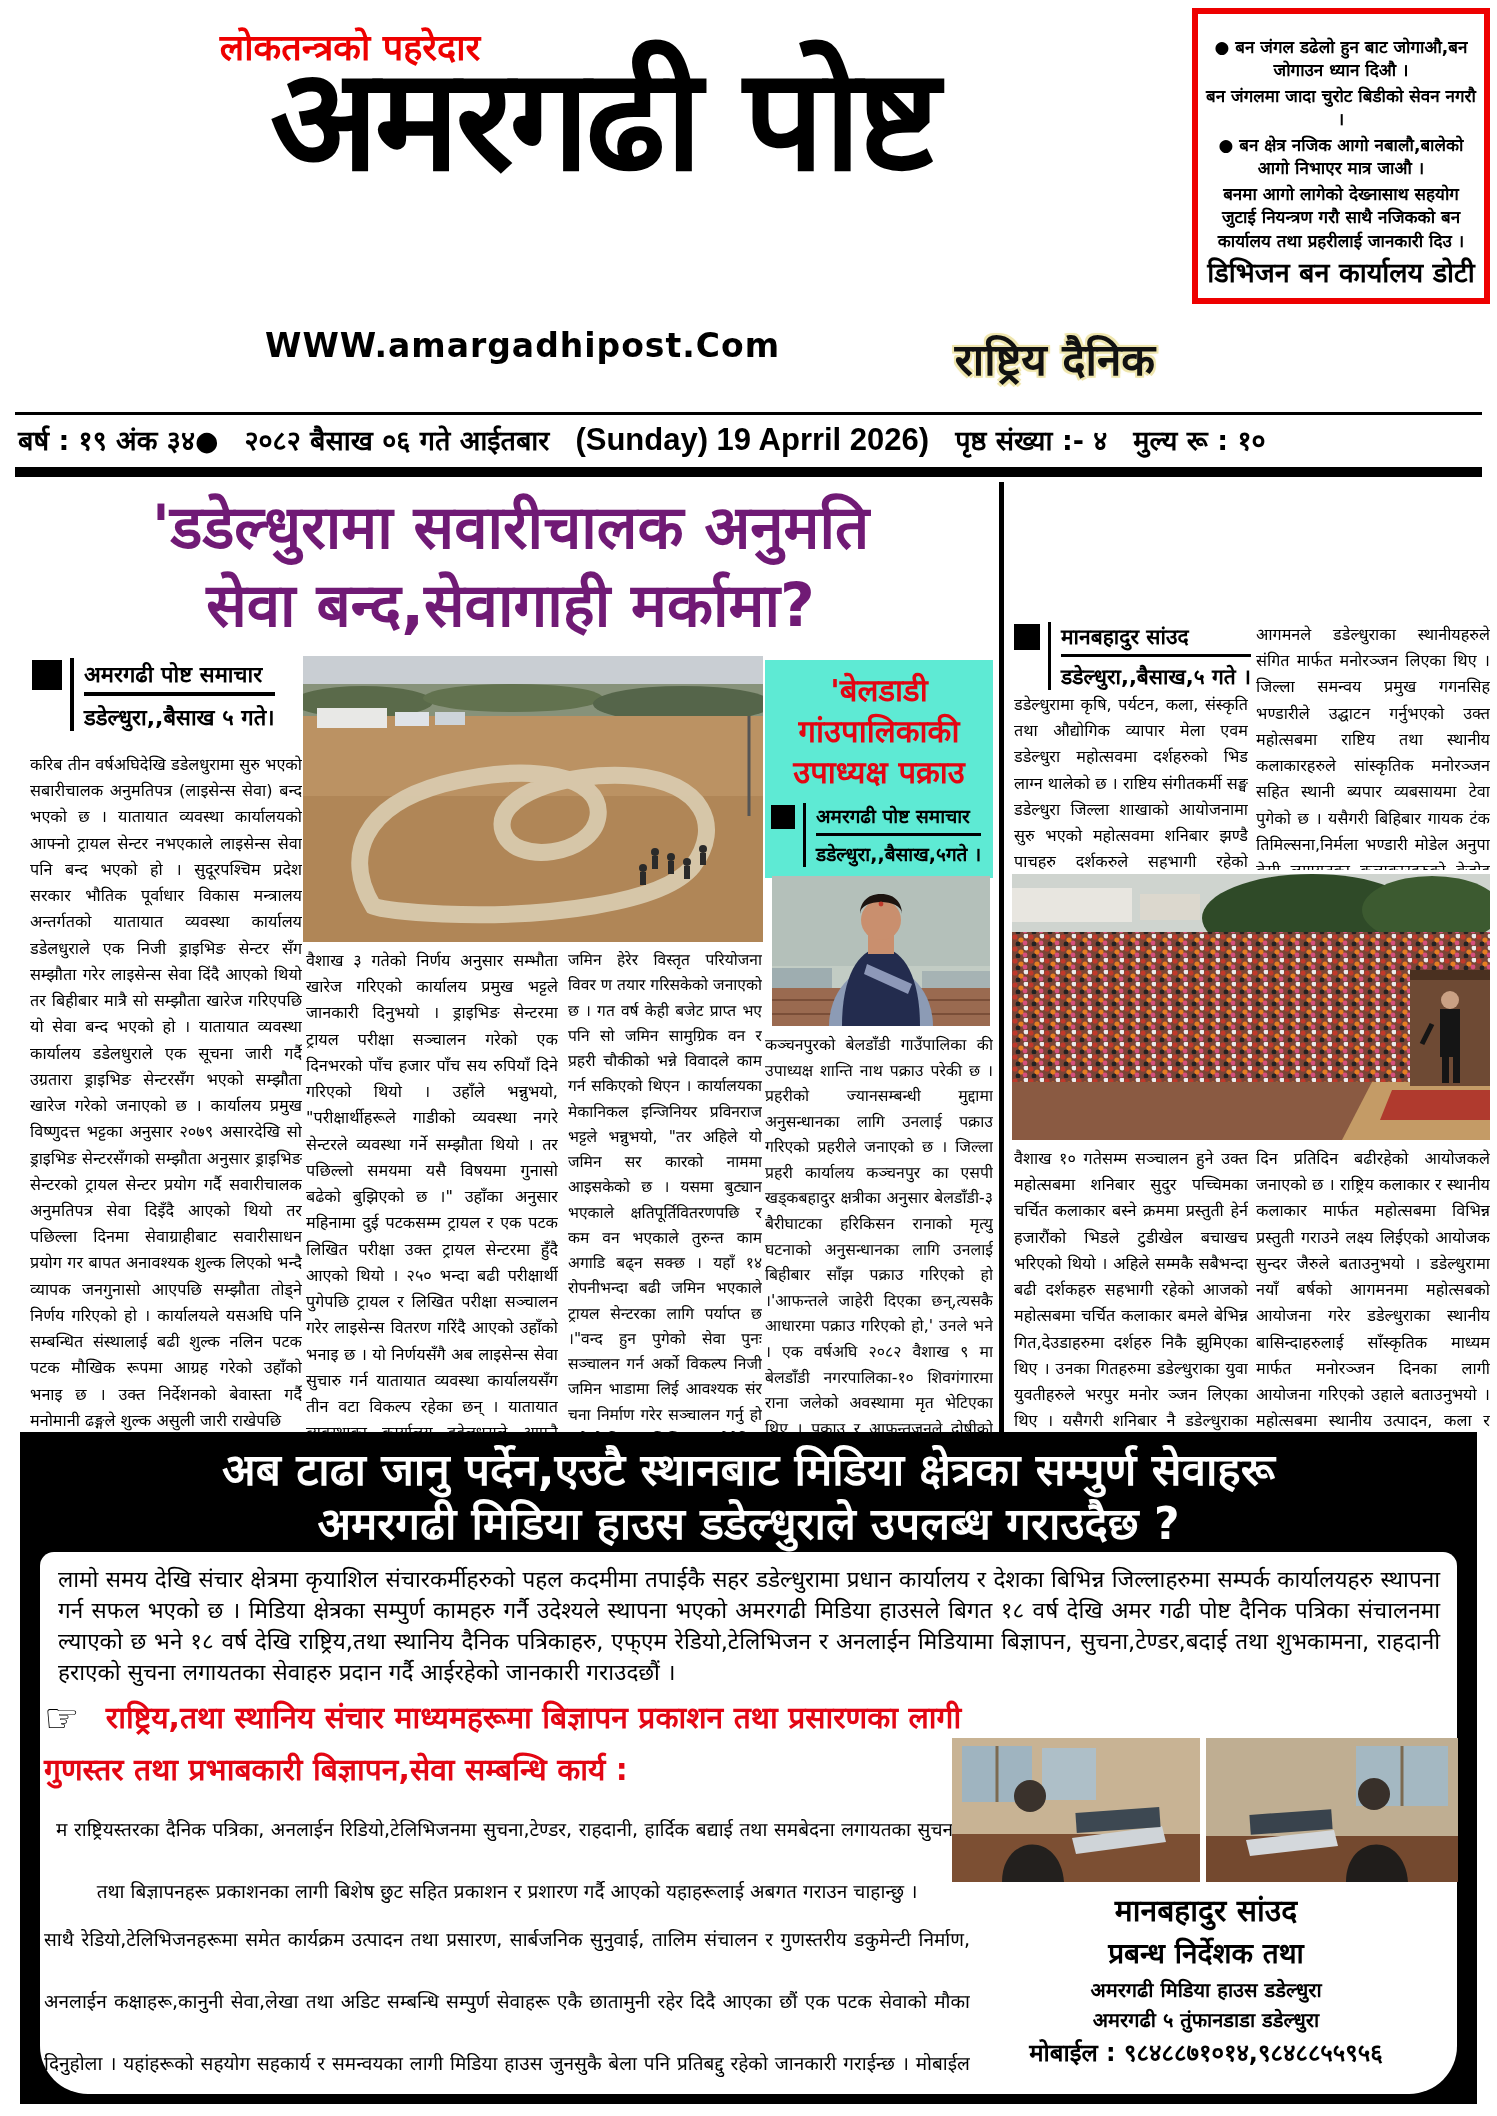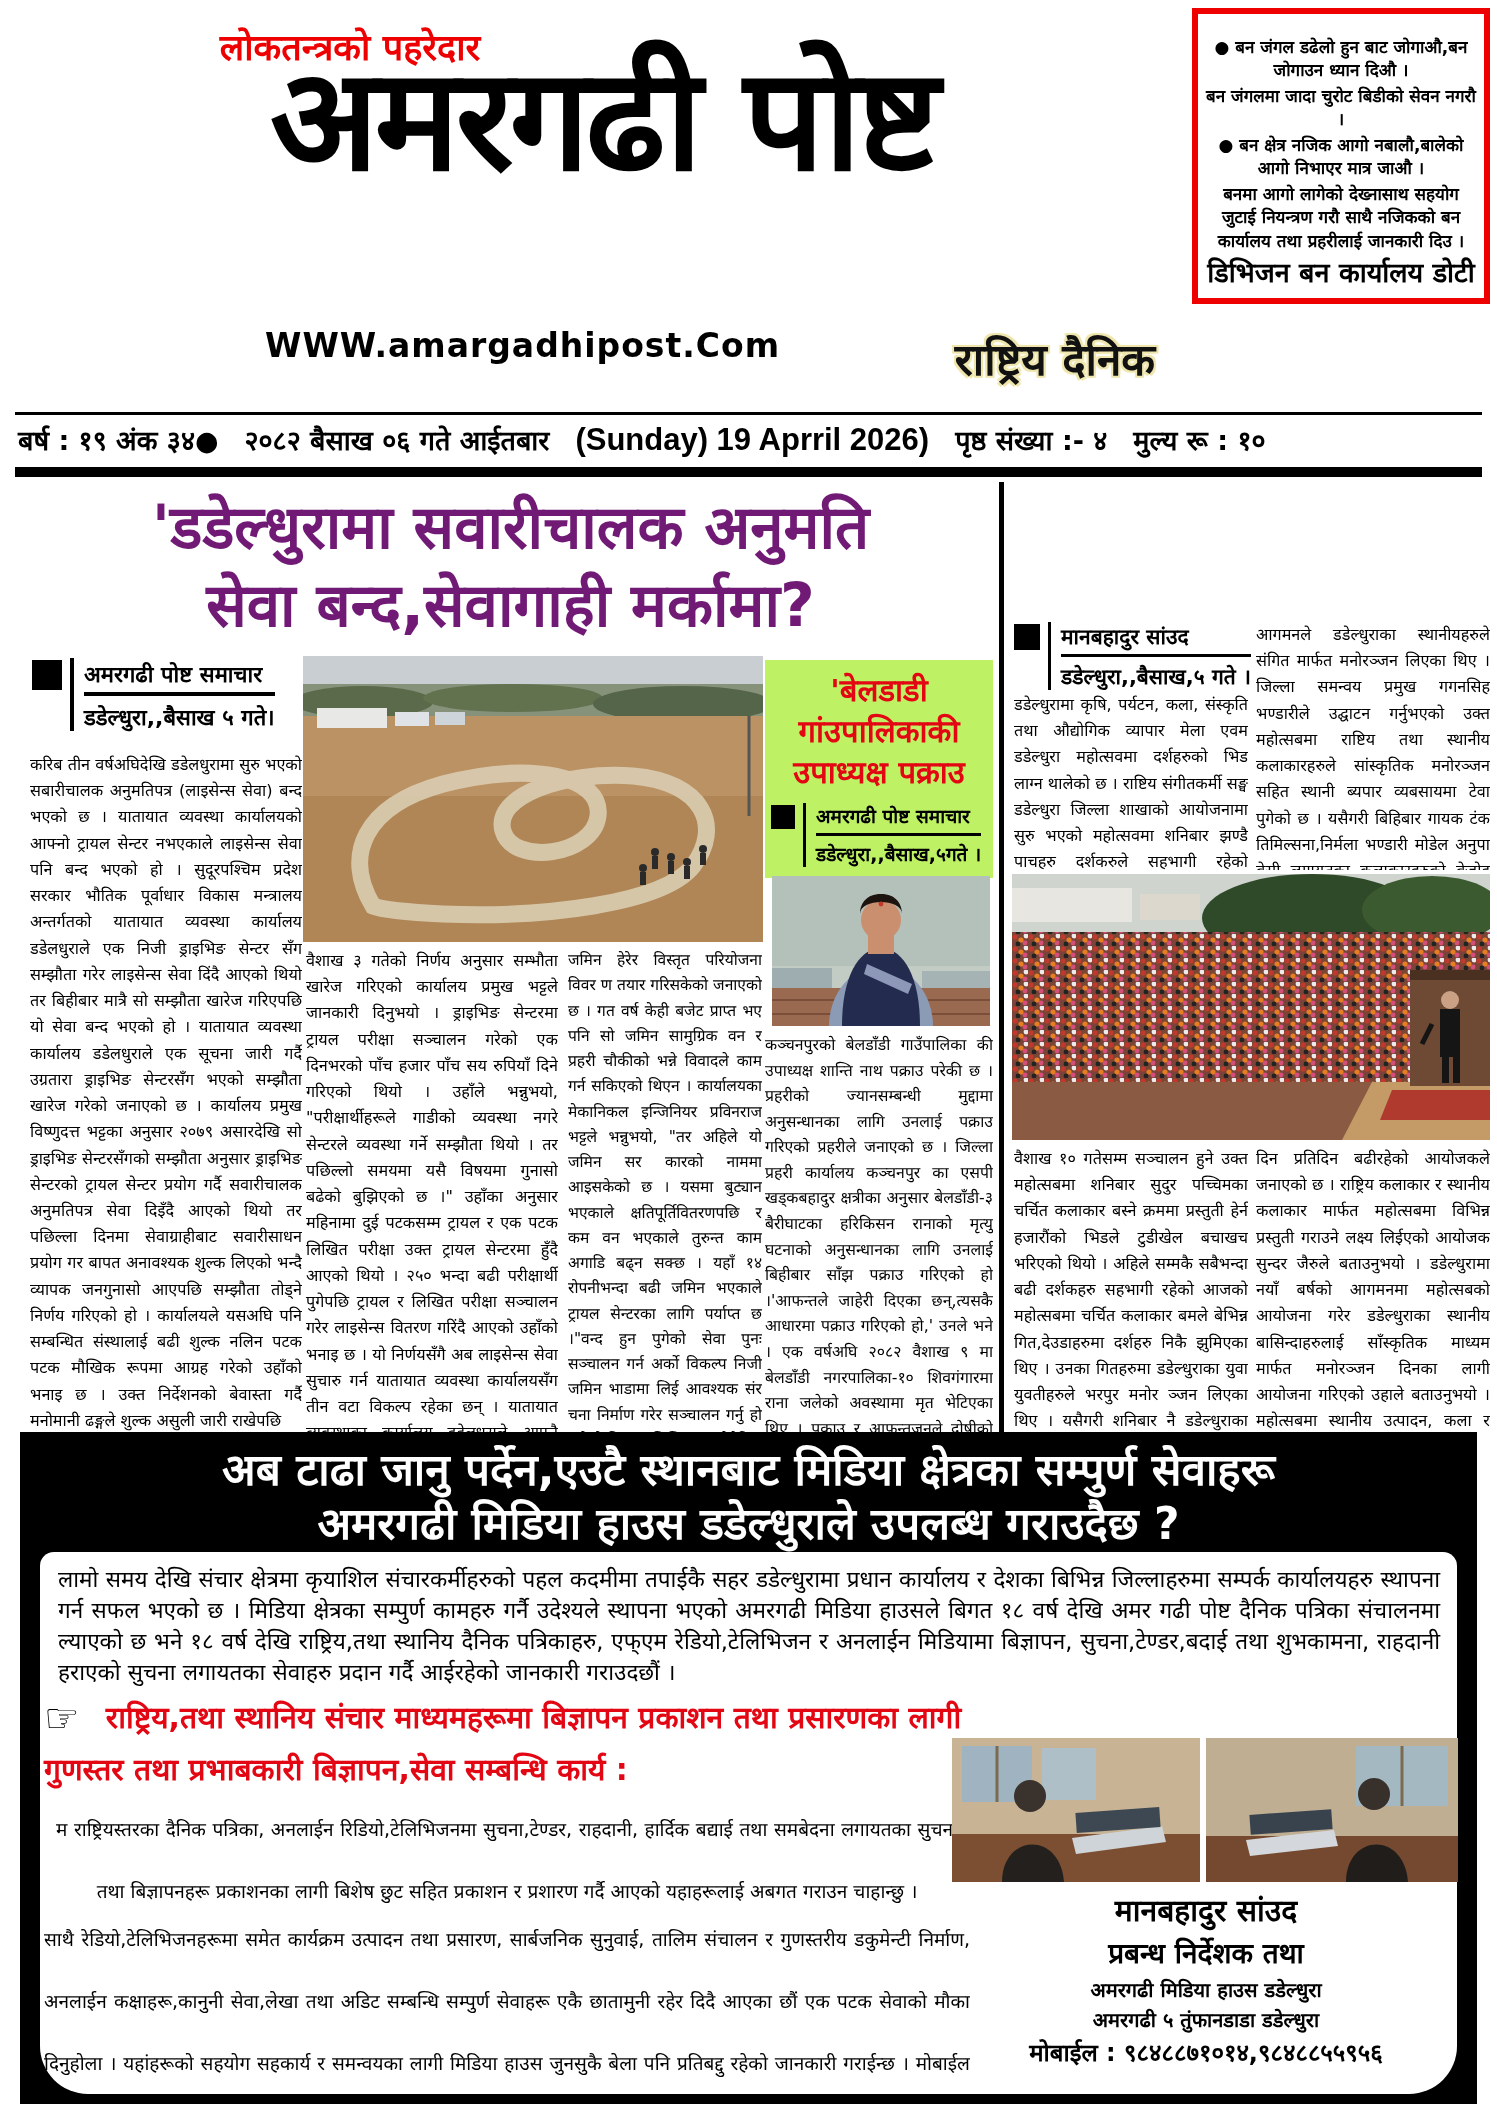--- a/index.html
+++ b/index.html
@@ -28,21 +28,21 @@
   .byline{display:flex;align-items:flex-start;}
   .byline .sq{width:30px;height:30px;background:#000;flex:0 0 auto;margin-top:2px;}
   .byline .bl-lines{border-left:4px solid #000;margin-left:8px;padding-left:10px;}
   .byline .bl-src{font-size:22px;font-weight:bold;border-bottom:4px solid #000;padding:0 6px 4px 0;}
   .byline .bl-date{font-size:22px;font-weight:bold;padding-top:5px;}
   .byline.small .bl-src,.byline.small .bl-date{font-size:19px;}
 
   .bodytext{font-size:16.2px;line-height:1.62;text-align:justify;overflow:hidden;}
   .bodytext::first-letter{}
 
-  .pinkbox{background:#bef264;}
+  .pinkbox{background:#5eead4;}
   .pink-headline{font-size:31px;font-weight:bold;color:#e30613;line-height:1.32;text-align:center;}
 
   .divider-v{background:#000;}
 
   .ad-bg{background:#000;}
   .ad-h{color:#fff;font-size:44px;font-weight:bold;text-align:center;white-space:nowrap;}
   .white-box{background:#fff;border-radius:14px 14px 48px 48px;}
   .ad-intro{font-size:22.5px;line-height:31px;text-align:justify;}
   .ad-redh{color:#e30613;font-size:30px;font-weight:bold;line-height:52px;}
   .hand{color:#000;font-size:40px;font-weight:bold;vertical-align:-4px;padding-right:26px;}

